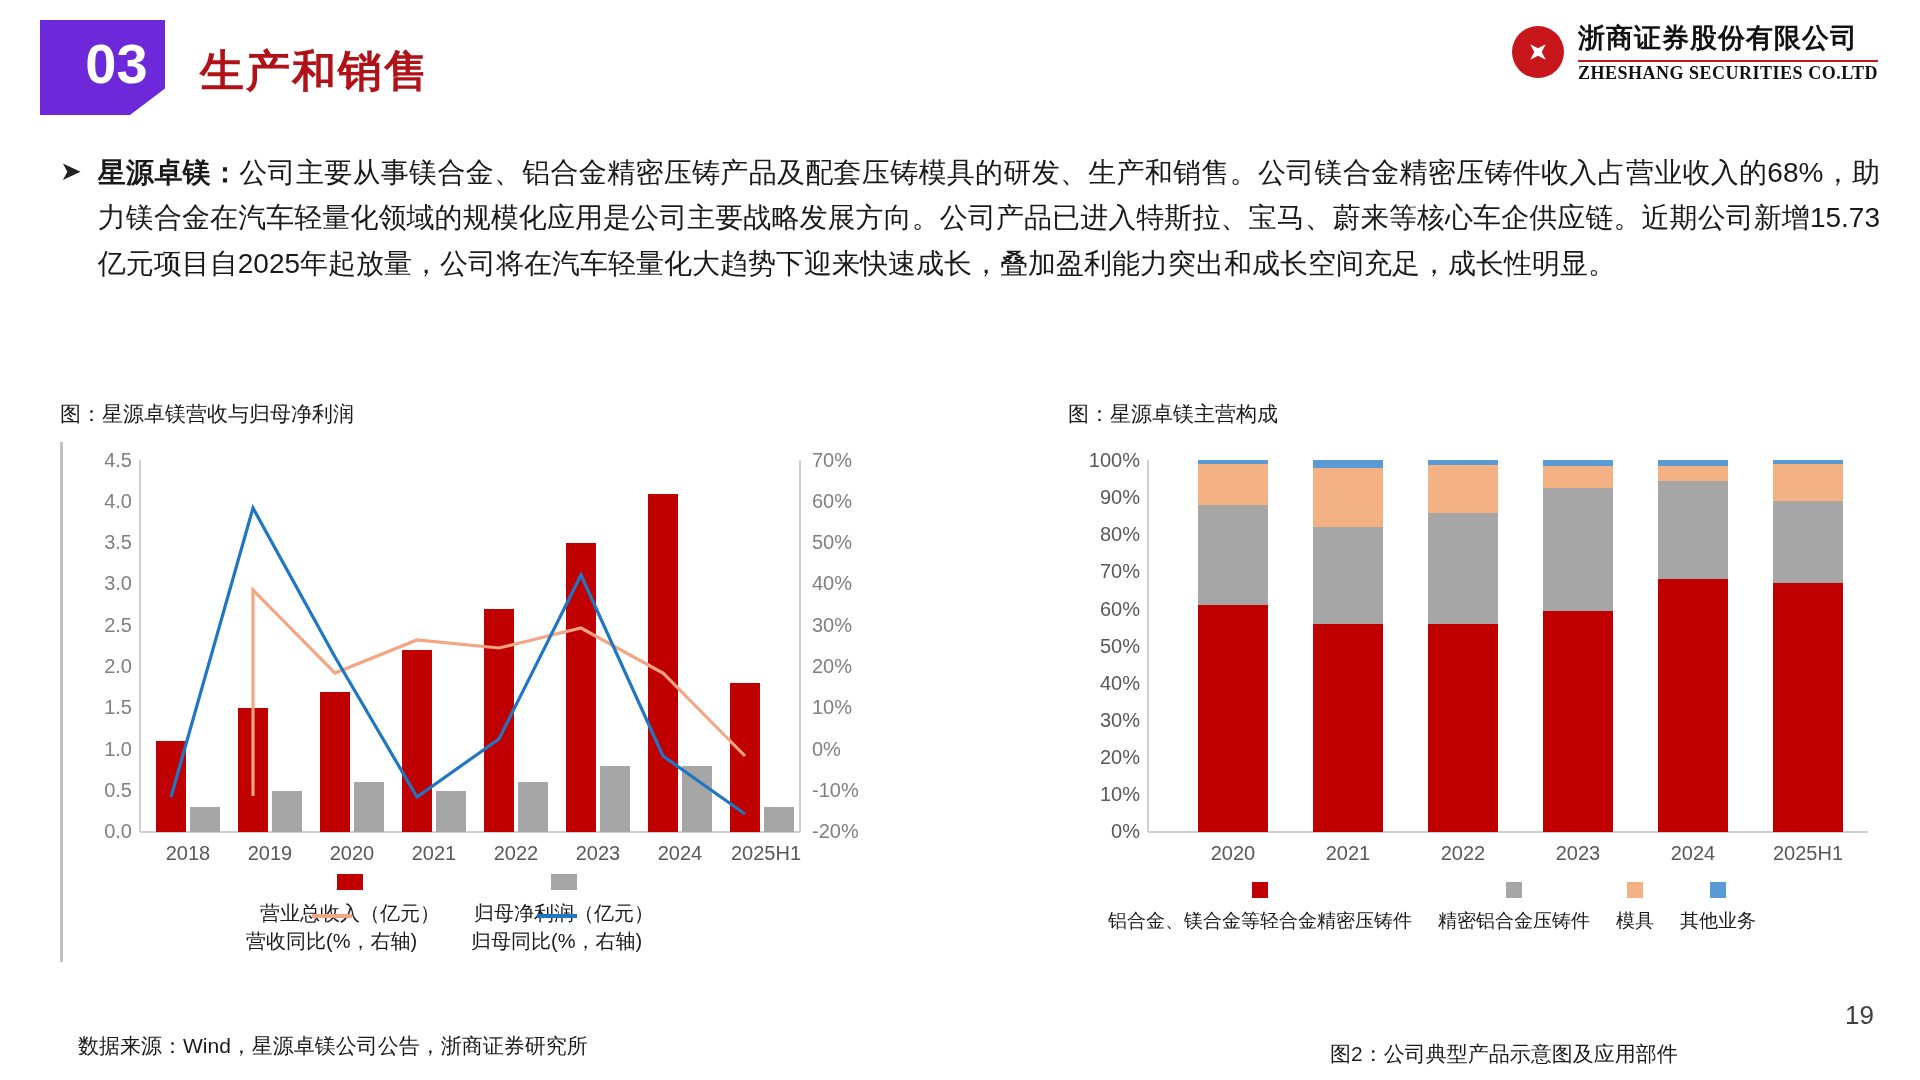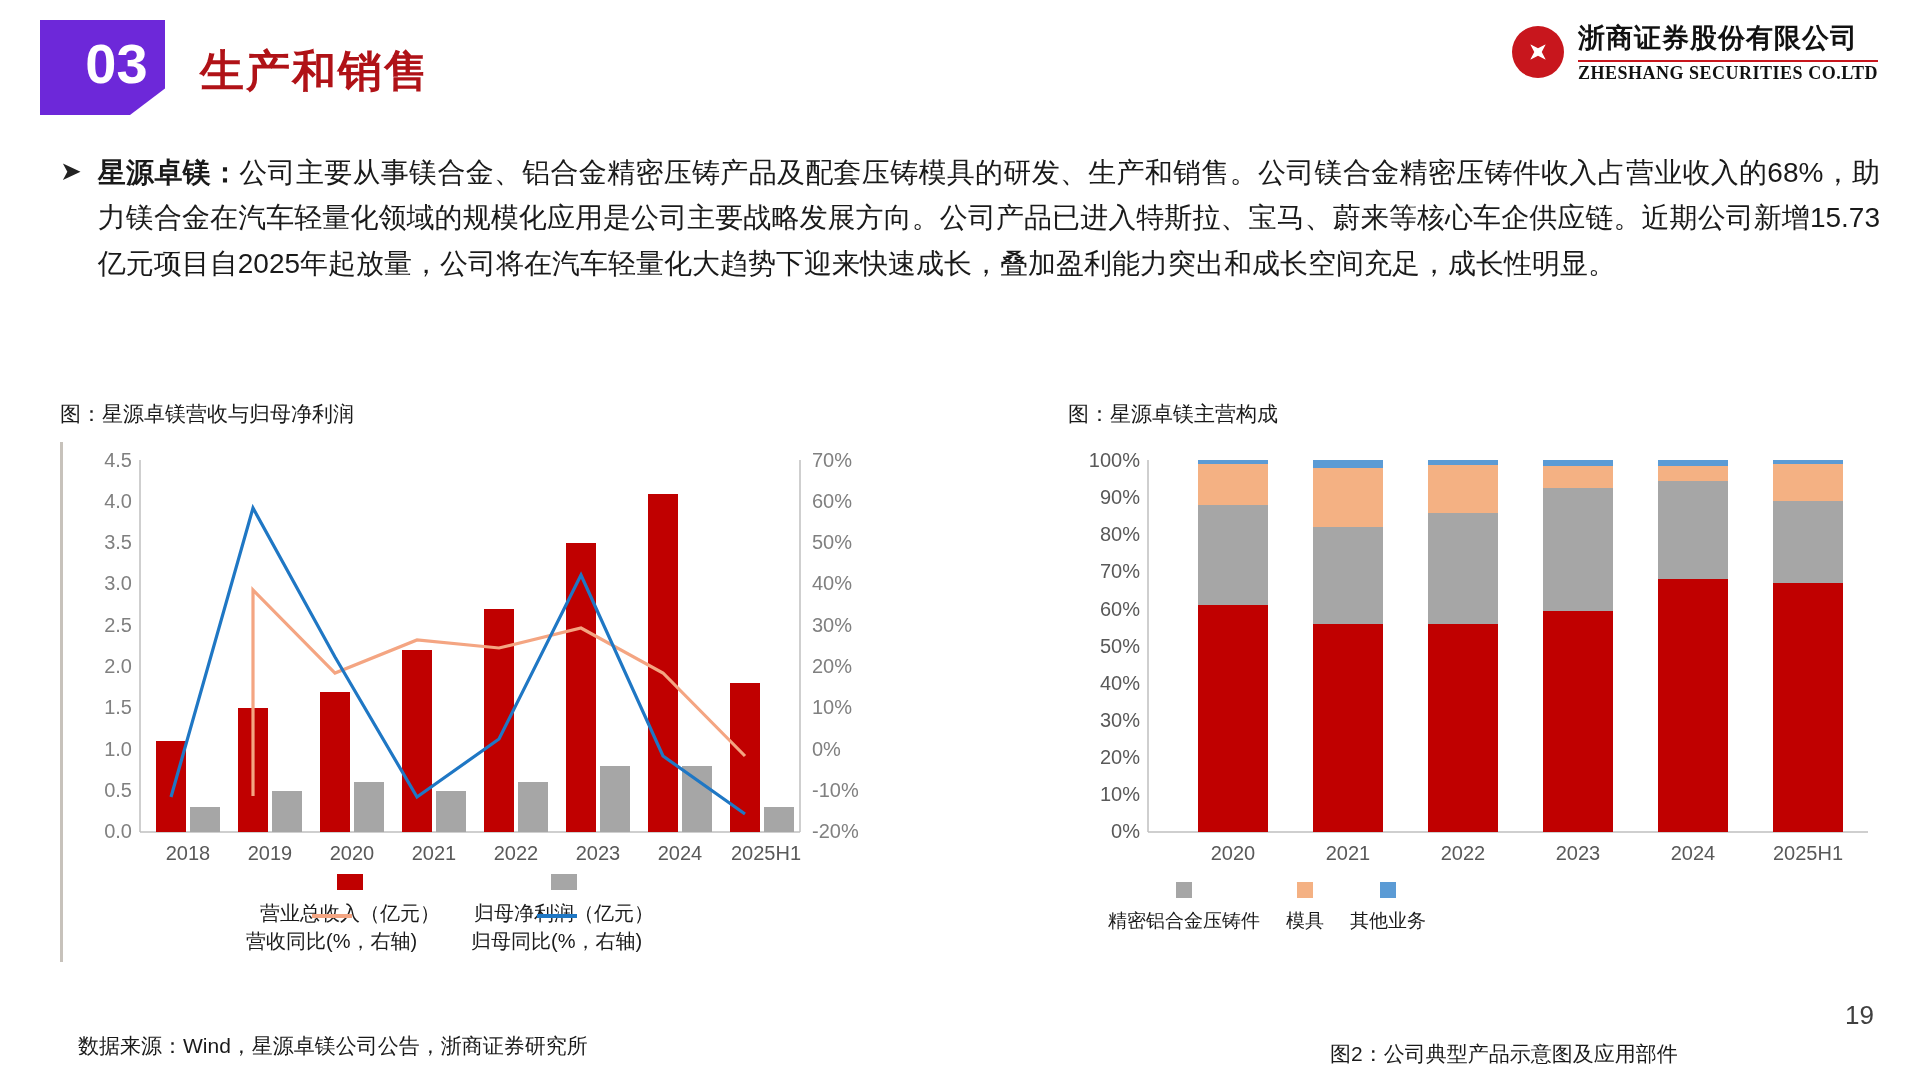--- a/index.html
+++ b/index.html
@@ -297,20 +297,24 @@
         <text x="280" y="418">2021</text>
         <text x="395" y="418">2022</text>
         <text x="510" y="418">2023</text>
         <text x="625" y="418">2024</text>
         <text x="740" y="418">2025H1</text>
       </g>
     </svg>
 
     <div style="position:absolute; left:40px; top:440px; display:flex; gap:26px; align-items:center;">
       <div class="legend-row">
+        <span class="sw" style="background:#c00000;width:16px;height:16px;"></span>
+        <span style="font-size:19px">铝合金、镁合金等轻合金精密压铸件</span>
+      </div>
+      <div class="legend-row">
         <span class="sw" style="background:#a6a6a6;width:16px;height:16px;"></span>
         <span style="font-size:19px">精密铝合金压铸件</span>
       </div>
       <div class="legend-row">
         <span class="sw" style="background:#f4b183;width:16px;height:16px;"></span>
         <span style="font-size:19px">模具</span>
       </div>
       <div class="legend-row">
         <span class="sw" style="background:#5b9bd5;width:16px;height:16px;"></span>
         <span style="font-size:19px">其他业务</span>

